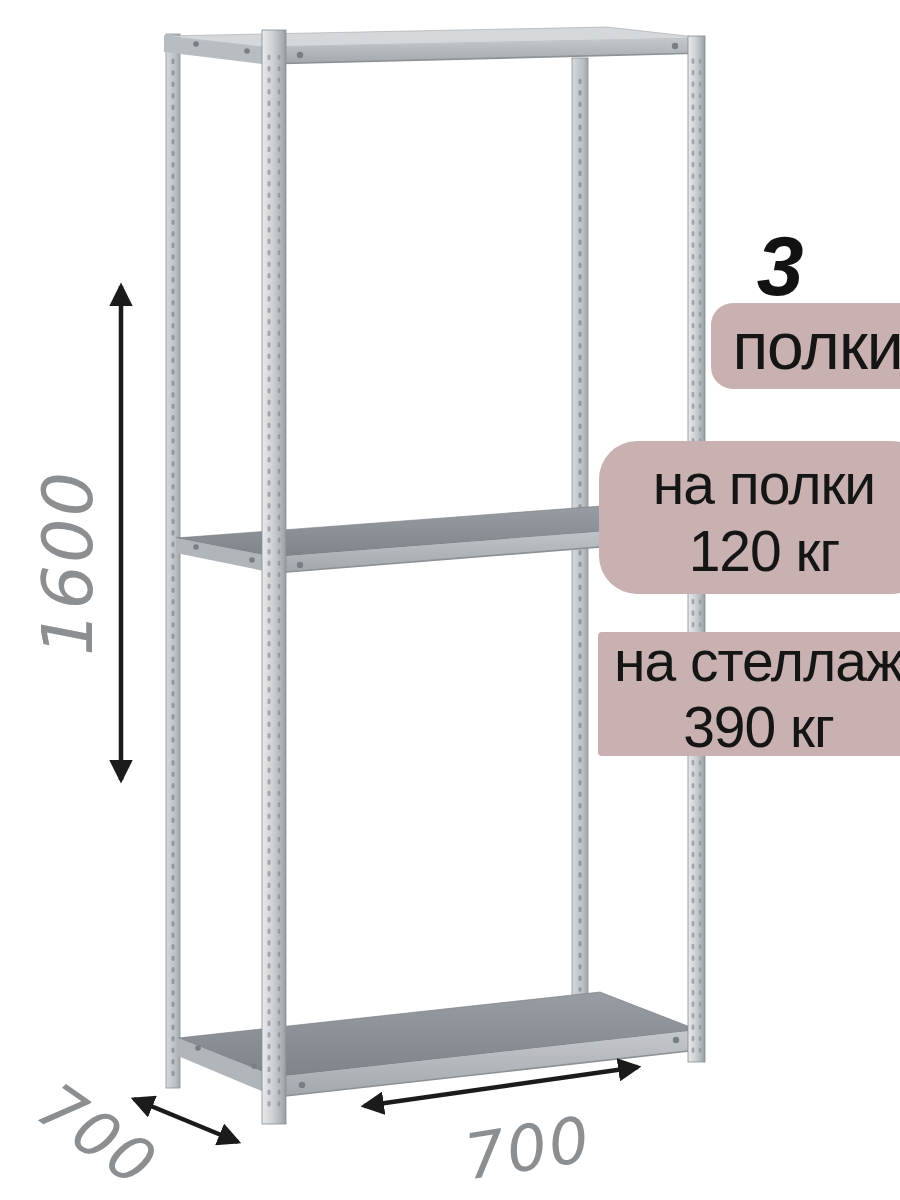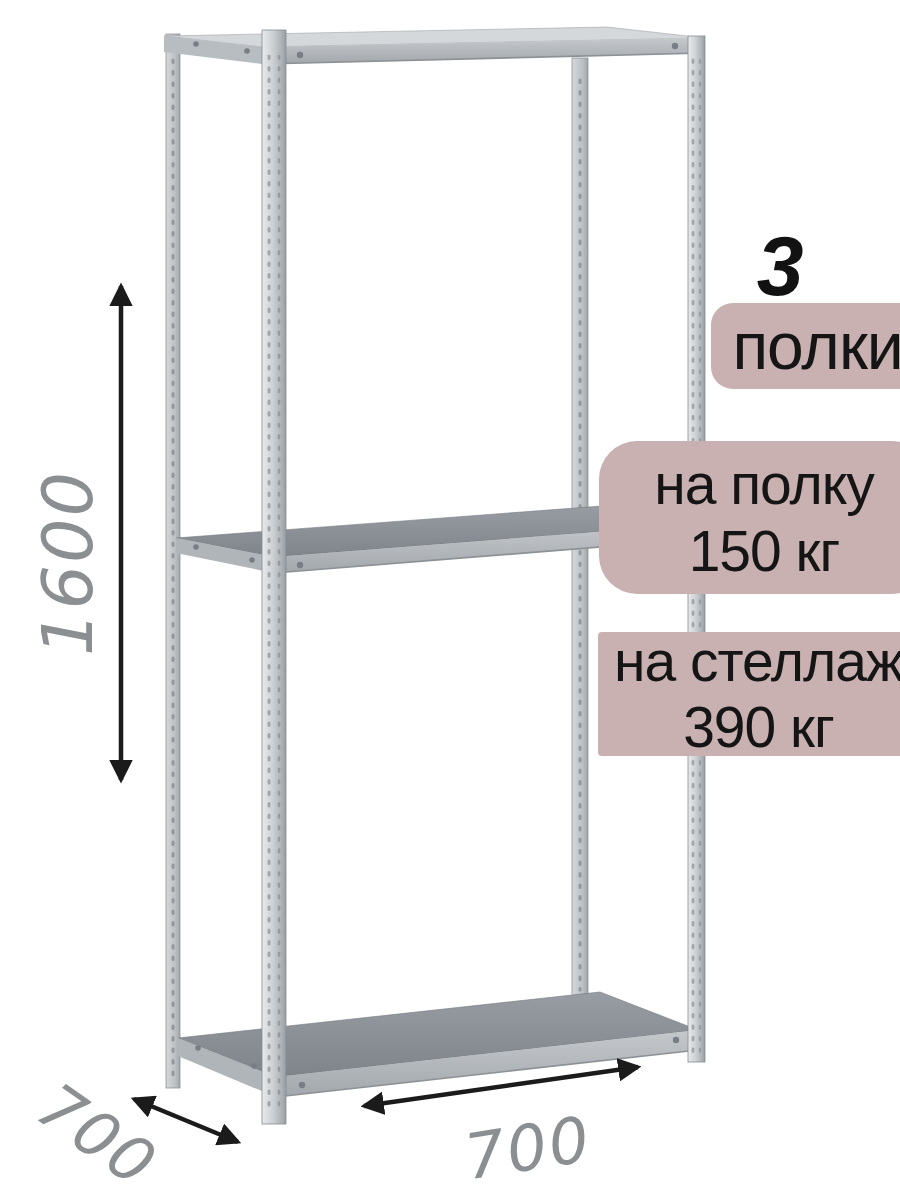--- a/index.html
+++ b/index.html
@@ -124,22 +124,22 @@
   <div class="dim dim-depth">700</div>
   <div class="dim dim-width">700</div>
 
   <div class="shelf-count">3</div>
 
   <div class="badge badge-shelves">
     <div>полки</div>
   </div>
 
   <div class="badge badge-per-shelf">
-    <div>на полку</div>
-    <div>150 кг</div>
+    <div>на полки</div>
+    <div>120 кг</div>
   </div>
 
   <div class="badge badge-total">
     <div>на стеллаж</div>
     <div>390 кг</div>
   </div>
 
 </div>
 
 </body></html>

